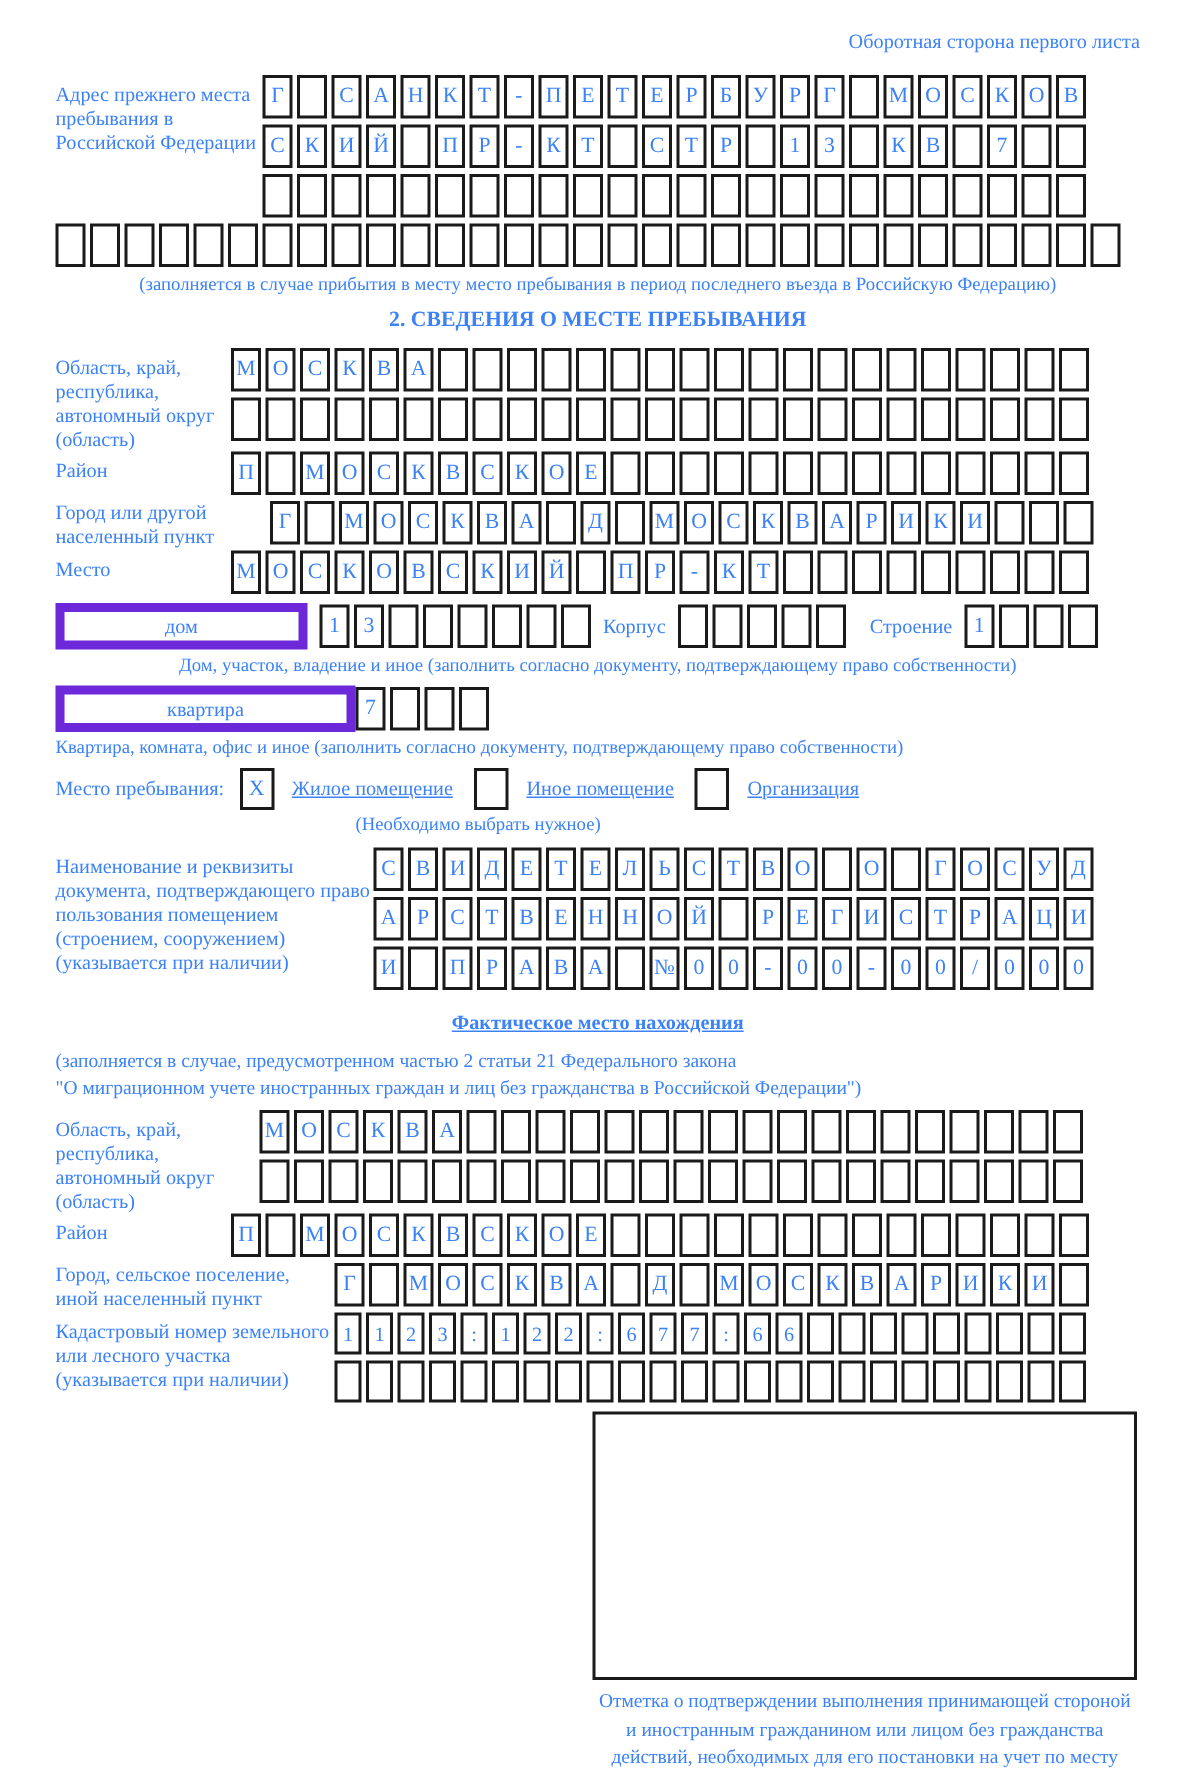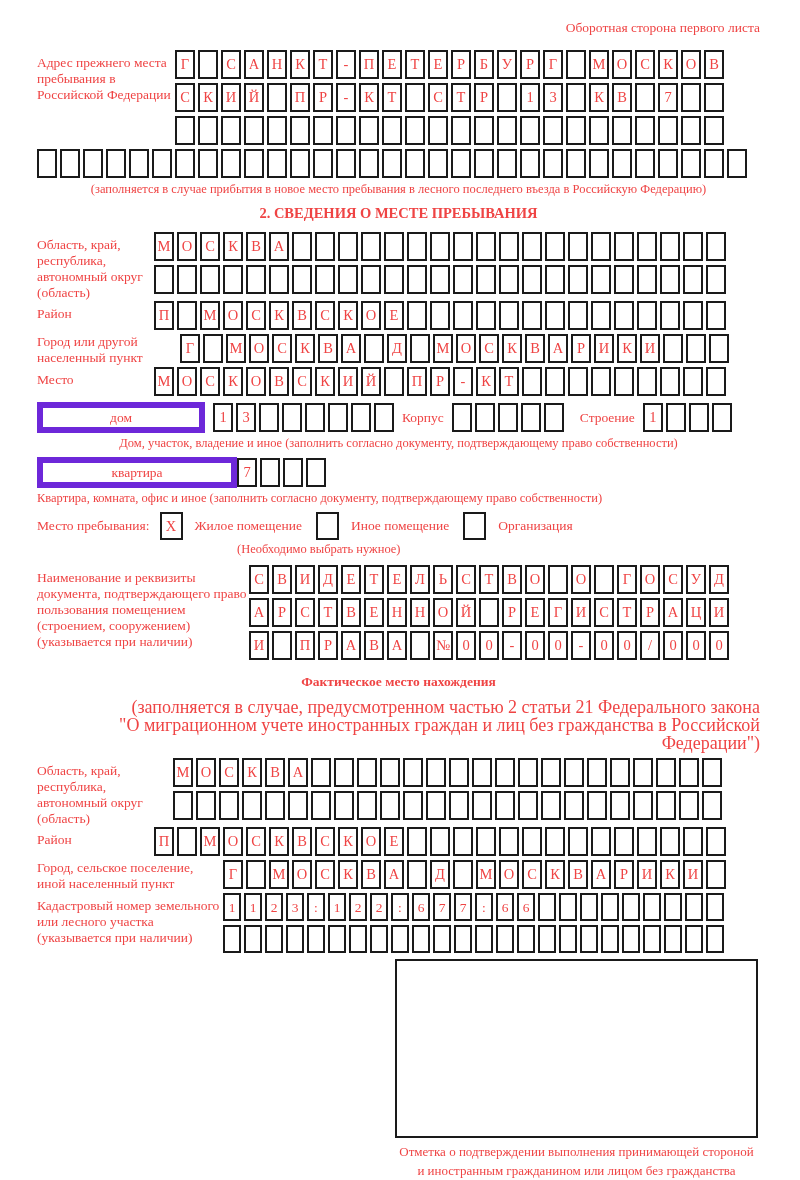--- a/index.html
+++ b/index.html
@@ -1,21 +1,21 @@
 <!DOCTYPE html>
 <html><head>
 <meta charset="utf-8">
 <style>
   html,body{margin:0;padding:0;background:#fff;}
   .sheet{
     position:relative;
     width:800px;height:1180px;
     box-sizing:border-box;
     padding:20px 40px 0 37px;
-    background:#fff;color:#ef4444;
+    background:#fff;color:#3b82f6;
     font-family:"Liberation Serif","DejaVu Serif",serif;
     overflow:hidden;
   }
   .hdr-note{text-align:right;font-size:13.5px;margin-bottom:14px;}
   .field{display:flex;align-items:flex-start;}
   .flabel{font-size:13.5px;line-height:16px;flex:0 0 auto;padding-top:5px;}
   .w-addr{width:138px;}
   .w-std{width:117px;}
   .w-city{width:143px;}
   .w-fregion{width:136px;}
@@ -24,39 +24,39 @@
   .cellcol{flex:1 1 auto;min-width:0;}
   .cellrow{display:flex;gap:3px;margin-bottom:4px;}
   .cell{
     box-sizing:border-box;flex:0 0 auto;
     width:20px;height:29px;border:2px solid #1a1a1a;
     font-size:14.5px;line-height:25px;text-align:center;
   }
   .sm .cell{width:18px;height:28px;font-size:13.5px;}
   .note-c{text-align:center;font-size:12.5px;margin:1px 0 8px;}
   .h2{text-align:center;font-weight:bold;font-size:14.5px;margin:4px 0 10px;}
-  .h3{text-align:center;font-weight:bold;font-size:13.5px;margin:10px 0 8px;}
+  .h3{text-align:center;font-weight:bold;font-size:13.5px;margin:10px 0 8px;text-decoration:underline;}
   .inline-line{display:flex;align-items:center;margin:2px 0 3px;}
   .label-box{
     box-sizing:border-box;border:6px solid #6d28d9;height:31px;
     display:flex;align-items:center;justify-content:center;
     font-size:13.5px;flex:0 0 auto;
   }
   .lb-house{width:168px;margin-right:8px;}
   .lb-flat{width:200px;margin-right:0;}
   .num-label{font-size:13.5px;margin:0 8px;flex:0 0 auto;}
   .chk-line{display:flex;align-items:center;margin:6px 0 2px;}
   .chk-box{
     box-sizing:border-box;width:23px;height:28px;border:2px solid #1a1a1a;
     text-align:center;font-size:14.5px;line-height:24px;flex:0 0 auto;
   }
-  .chk-label{font-size:13.5px;margin:0 14px 0 12px;}
+  .chk-label{font-size:13.5px;margin:0 14px 0 12px;text-decoration:underline;}
   .chk-lead{font-size:13.5px;margin-right:10px;}
   .sel-note{text-align:left;padding-left:200px;font-size:12.5px;margin:0 0 8px;}
-  .fact-note{text-align:right;font-size:18px;line-height:18px;margin-bottom:6px;}
+  .fact-note{text-align:left;font-size:13px;line-height:18px;margin-bottom:6px;}
   .stamp-wrap{margin-left:358px;width:363px;}
   .stamp-box{box-sizing:border-box;width:363px;height:179px;border:2px solid #1a1a1a;margin-top:2px;}
   .stamp-cap{font-size:13px;line-height:18.5px;text-align:center;margin-top:5px;}
   .mb0{margin-bottom:0;}
 </style>
 </head>
 <body>
 
 <div class="sheet">
 
@@ -171,21 +171,21 @@
       <span class="cell"></span>
       <span class="cell"></span>
       <span class="cell"></span>
       <span class="cell"></span>
       <span class="cell"></span>
       <span class="cell"></span>
       <span class="cell"></span>
       <span class="cell"></span>
       <span class="cell"></span>
     </div>
-  <div class="note-c">(заполняется в случае прибытия в новое место пребывания в лесного последнего въезда в Российскую Федерацию)</div>
+  <div class="note-c">(заполняется в случае прибытия в месту место пребывания в период последнего въезда в Российскую Федерацию)</div>
 
   <div class="h2">2. СВЕДЕНИЯ О МЕСТЕ ПРЕБЫВАНИЯ</div>
 
   <div class="field">
     <div class="flabel w-std">Область, край, республика, автономный округ (область)</div>
     <div class="cellcol">
       <div class="cellrow">
           <span class="cell">М</span>
           <span class="cell">О</span>
           <span class="cell">С</span>

